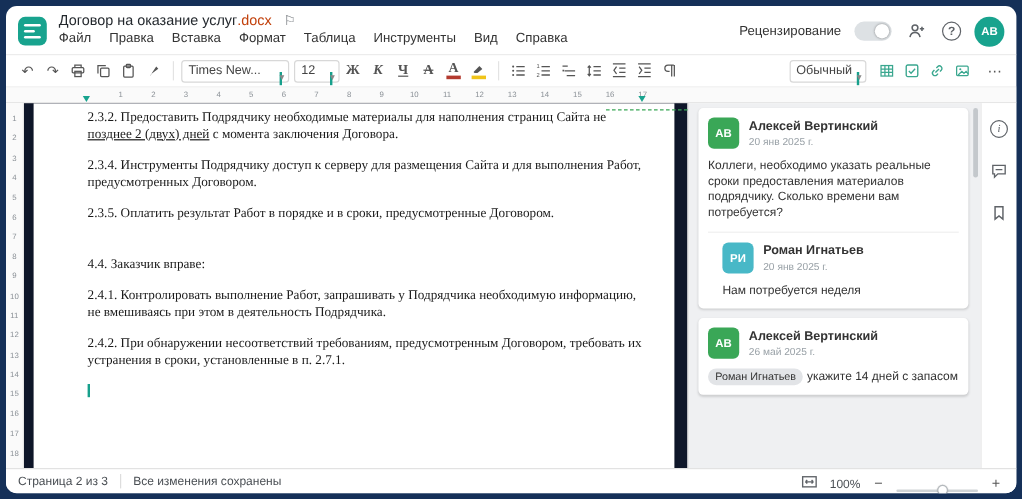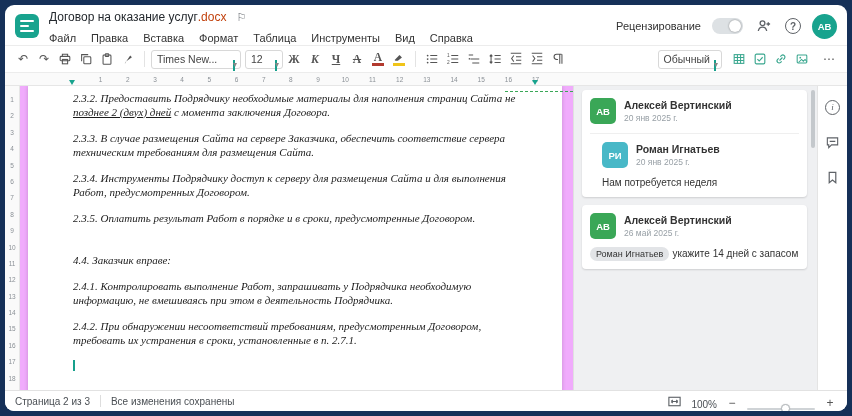--- a/index.html
+++ b/index.html
@@ -12,21 +12,21 @@
   
   .titlebar { height:40px; display:flex; align-items:center; padding:2px 10px 0 10px; flex:0 0 auto; }
   .logo { width:24px; height:24px; border-radius:6px; background:#18a38e; display:flex; flex-direction:column;
           justify-content:center; gap:2.5px; padding:0 5px; margin-right:10px; flex:0 0 auto; }
   .logo i { display:block; height:2.2px; background:#fff; border-radius:2px; }
   .logo i:nth-child(2){ width:65%; }
   .tm { flex:1; display:flex; flex-direction:column; min-width:0; }
   .title-row { display:flex; align-items:center; font-size:12px; color:#24292e; height:18px; }
   .ext { color:#c2410c; }
   .flag { color:#6a6f74; margin-left:10px; font-size:11px; }
-  .menubar { display:flex; height:18px; align-items:flex-end; }
+  .menubar { display:flex; height:18px; align-items:flex-start; }
   .menubar span { font-size:11px; color:#333; margin-right:15px; cursor:default; }
   .header-right { display:flex; align-items:center; gap:11px; flex:0 0 auto; }
   .review-label { font-size:11px; color:#333;margin-left:44px; }
   .toggle { width:31px; height:16px; border-radius:8px; background:#dde1e4; position:relative; }
   .toggle .knob { position:absolute; right:2px; top:2px; width:12px; height:12px; border-radius:50%;
                   background:#fff; box-shadow:0 0 2px rgba(0,0,0,.45); }
   .hicon { width:20px; height:20px; display:flex; align-items:center; justify-content:center; color:#5f6368; }
   .hicon svg { width:16px; height:16px; }
   .help-circle { width:16px; height:16px; border:1.4px solid #5f6368; border-radius:50%; font-size:10px;
                  display:flex; align-items:center; justify-content:center; color:#5f6368; font-weight:bold; }
@@ -58,21 +58,21 @@
   .hnums { position:absolute; left:82px; top:0; height:100%; display:flex; align-items:center; }
   .hnums span { width:27.2px; text-align:center; font-size:6.5px; color:#8a9096; }
   .marker { position:absolute; width:0; height:0; border-left:3.5px solid transparent;
             border-right:3.5px solid transparent; border-top:5px solid #18a38e; top:7px; }
   .m-left { left:64px; } .m-right { left:527px; }
 
   
   .main { flex:1; display:flex; min-height:0; position:relative; }
   .vruler { width:15px; background:#fafafa; border-right:1px solid #e6e6e6; padding-top:10px; flex:0 0 auto; }
   .vruler span { display:block; height:16.4px; font-size:6.5px; color:#8a9096; text-align:center; }
-  .canvas { flex:1; background:#f0abfc; position:relative; overflow:hidden;font-style:italic; }
+  .canvas { flex:1; background:#0f172a; position:relative; overflow:hidden; }
   .page { position:absolute; left:8px; top:0; width:534px; height:110%; background:#fff;
           box-shadow:0 0 4px rgba(0,0,0,.18); padding:6px 27px 0 45px; cursor:text; }
   .doc { font-family:"Liberation Serif", serif; font-size:11px; line-height:13.5px; color:#1b1b1b; }
   .para { margin-bottom:13px; }
   .space-before { margin-top:28px; }
   .ins { text-decoration:underline; }
   .caret { width:2px; height:11px; background:#17a08c; margin-top:12px; }
   .connector { position:absolute; top:5px; left:500px; width:68px; border-top:1.4px dashed #3aa757; z-index:4; }
 
   
@@ -333,21 +333,20 @@
           <span>14</span>
           <span>15</span>
           <span>16</span>
           <span>17</span>
           <span>18</span>
         </div>
 
       <div class="canvas">
         <div class="page doc">
           <p class="para"><span>2.3.2. Предоставить Подрядчику необходимые материалы для наполнения страниц Сайта не </span><span class="ins">позднее 2 (двух) дней</span><span> с момента заключения Договора.</span></p>
-          <p class="para">2.3.3. В случае размещения Сайта на сервере Заказчика, обеспечить соответствие сервера техническим требованиям для размещения Сайта.</p>
           <p class="para">2.3.4. Инструменты Подрядчику доступ к серверу для размещения Сайта и для выполнения Работ, предусмотренных Договором.</p>
           <p class="para">2.3.5. Оплатить результат Работ в порядке и в сроки, предусмотренные Договором.</p>
           <p class="para space-before">4.4. Заказчик вправе:</p>
           <p class="para">2.4.1. Контролировать выполнение Работ, запрашивать у Подрядчика необходимую информацию, не вмешиваясь при этом в деятельность Подрядчика.</p>
           <p class="para">2.4.2. При обнаружении несоответствий требованиям, предусмотренным Договором, требовать их устранения в сроки, установленные в п. 2.7.1.</p>
           <div class="caret"></div>
         </div>
       </div>
 
       <div class="connector"></div>
@@ -355,20 +354,21 @@
       <aside class="comments">
 
         <div class="card">
           <div class="c-head">
             <div class="c-avatar av-green">АВ</div>
             <div>
               <div class="c-name">Алексей Вертинский</div>
               <div class="c-date">20 янв 2025 г.</div>
             </div>
           </div>
+          <div class="c-text">Коллеги, необходимо указать реальные сроки предоставления материалов подрядчику. Сколько времени вам потребуется?</div>
           <div class="reply">
             <div class="c-head">
               <div class="c-avatar av-cyan">РИ</div>
               <div>
                 <div class="c-name">Роман Игнатьев</div>
                 <div class="c-date">20 янв 2025 г.</div>
               </div>
             </div>
             <div class="c-text">Нам потребуется неделя</div>
           </div>

